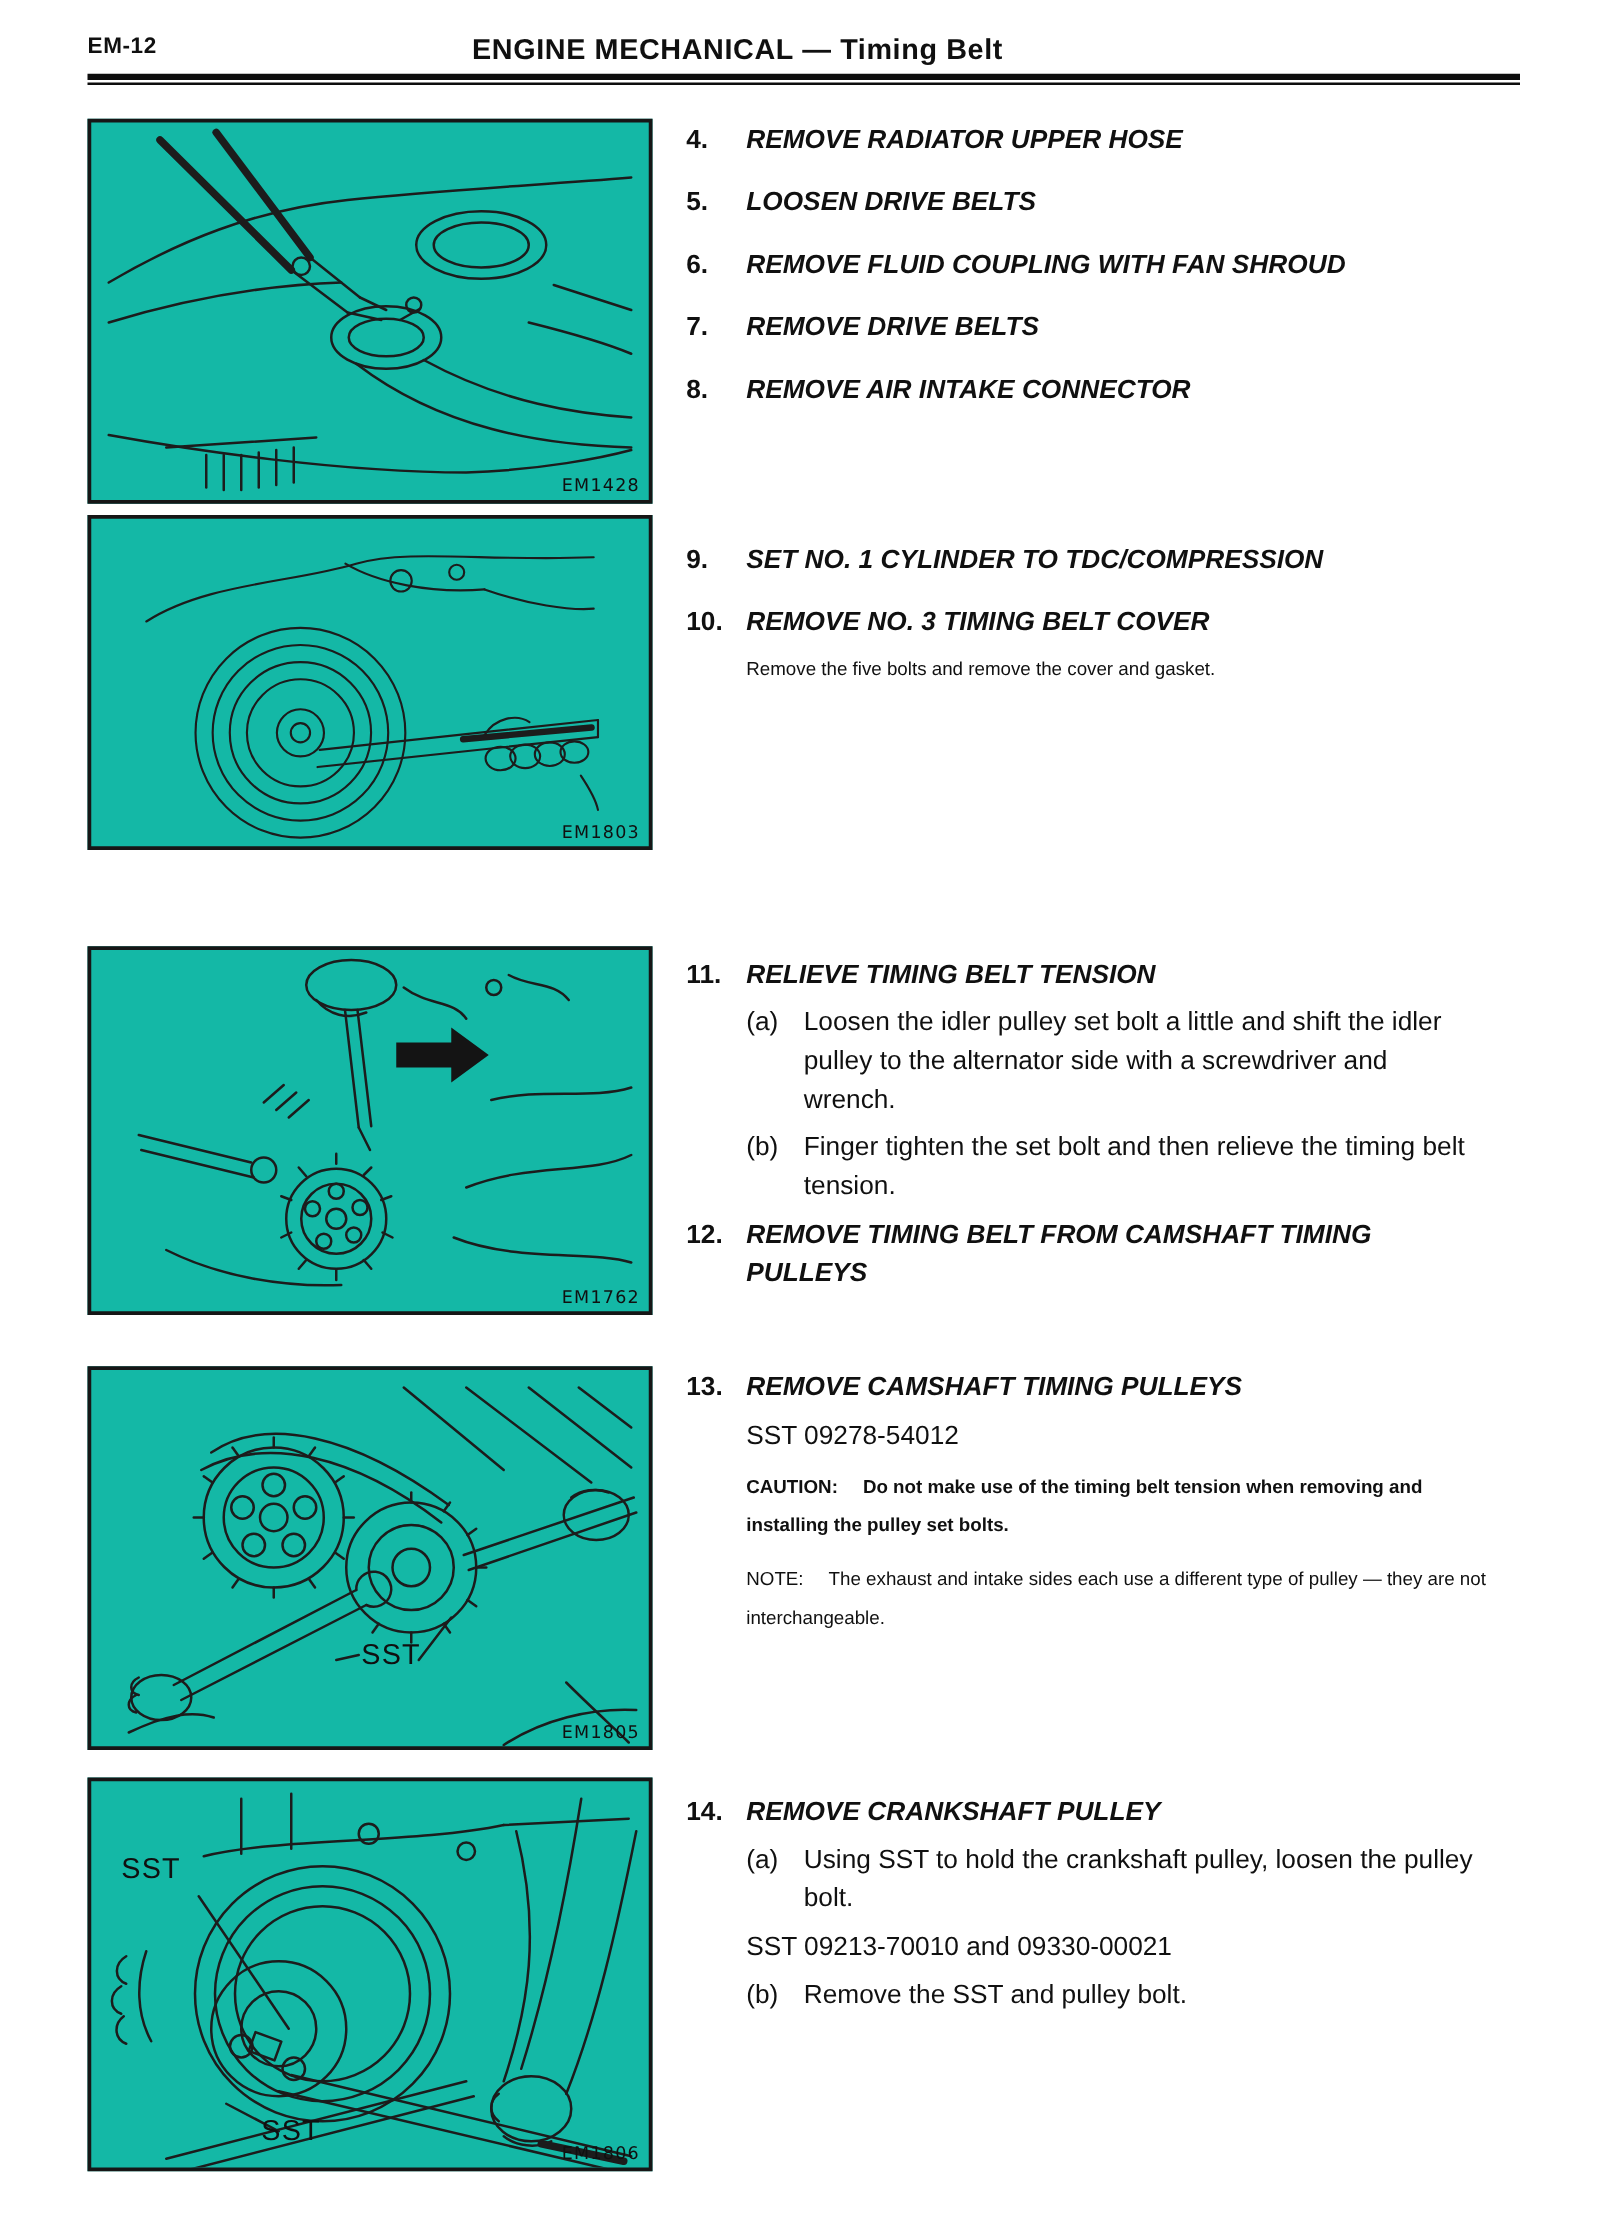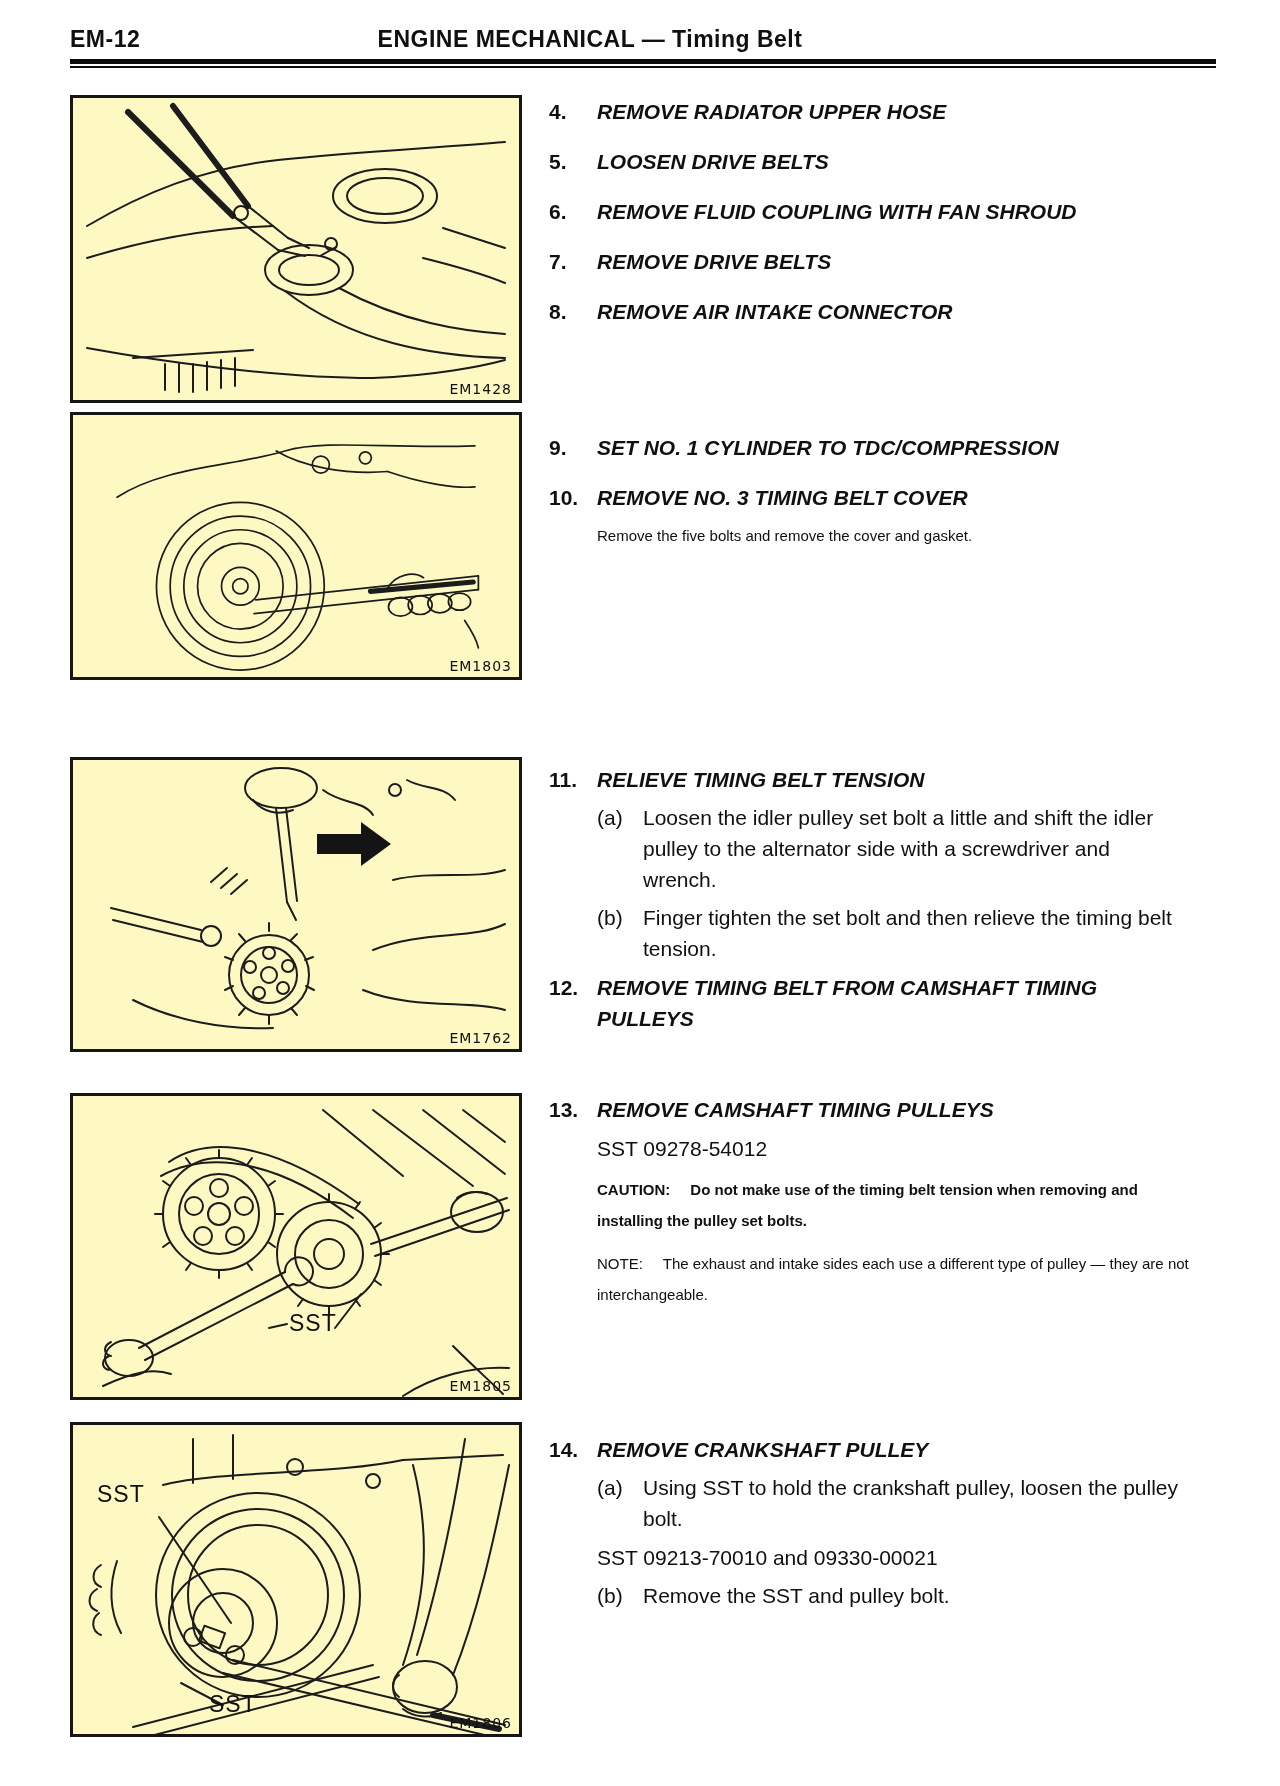--- a/index.html
+++ b/index.html
@@ -3,25 +3,25 @@
 <meta charset="utf-8">
 <style>
   * { margin:0; padding:0; box-sizing:border-box; }
   html,body { background:#ffffff; }
   .page {
     position:relative; width:1280px; height:1786px; background:#ffffff;
     font-family:"Liberation Sans","DejaVu Sans",sans-serif; color:#101010;
     overflow:hidden;
   }
   
-  .page-code { position:absolute; left:70px; top:26px; font-size:23px; font-weight:bold; letter-spacing:.5px; }
+  .page-code { position:absolute; left:70px; top:26px; font-size:18px; font-weight:bold; letter-spacing:.5px; }
   .page-title { position:absolute; left:0; top:26px; width:1180px; text-align:center; font-size:23px; font-weight:bold; letter-spacing:.5px; }
   .header-rule { position:absolute; left:70px; top:59px; width:1146px; height:9px; border-top:5px solid #0d0d0d; border-bottom:2px solid #0d0d0d; }
   
-  .figure { position:absolute; left:70px; width:452px; border:3px solid #161616; background:#fef9c3; }
+  .figure { position:absolute; left:70px; width:452px; border:3px solid #161616; background:#14b8a6; }
   .figure svg { display:block; width:100%; height:100%; }
   .fig-code { position:absolute; right:7px; bottom:3px; font-size:14px; letter-spacing:1px; font-family:"DejaVu Sans",sans-serif; }
   .sst-label { position:absolute; font-size:23px; letter-spacing:1px; }
   line, path, circle, ellipse, polyline, rect { stroke:#1c1c1c; fill:none; stroke-width:2; stroke-linecap:round; stroke-linejoin:round; }
   .thick { stroke-width:6; }
   .filled { fill:#141414; stroke:none; }
   
   .step { position:absolute; left:549px; width:640px; display:flex; }
   .step-num { width:48px; flex:none; font-weight:bold; font-size:21px; line-height:31px; }
   .step-body { flex:1; }

